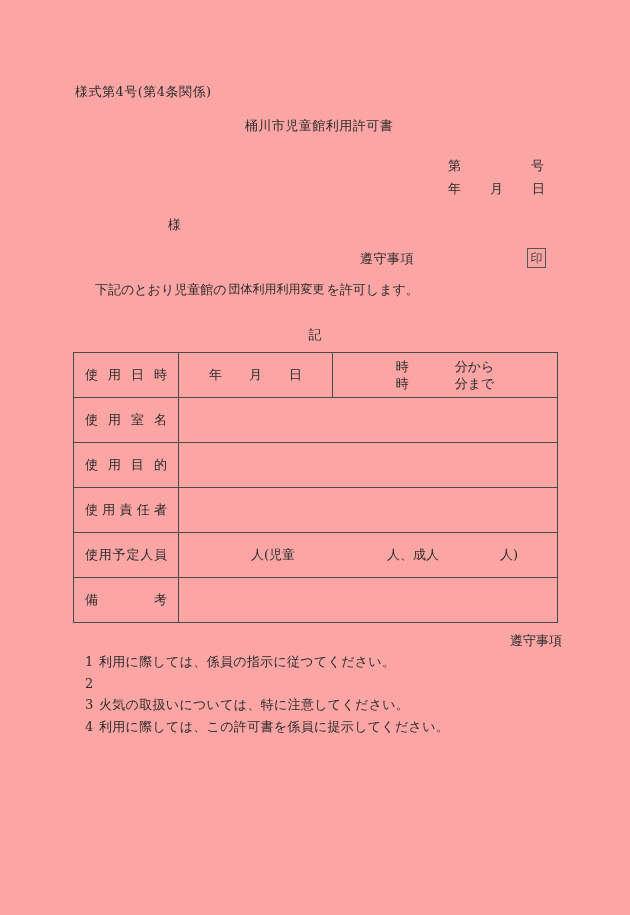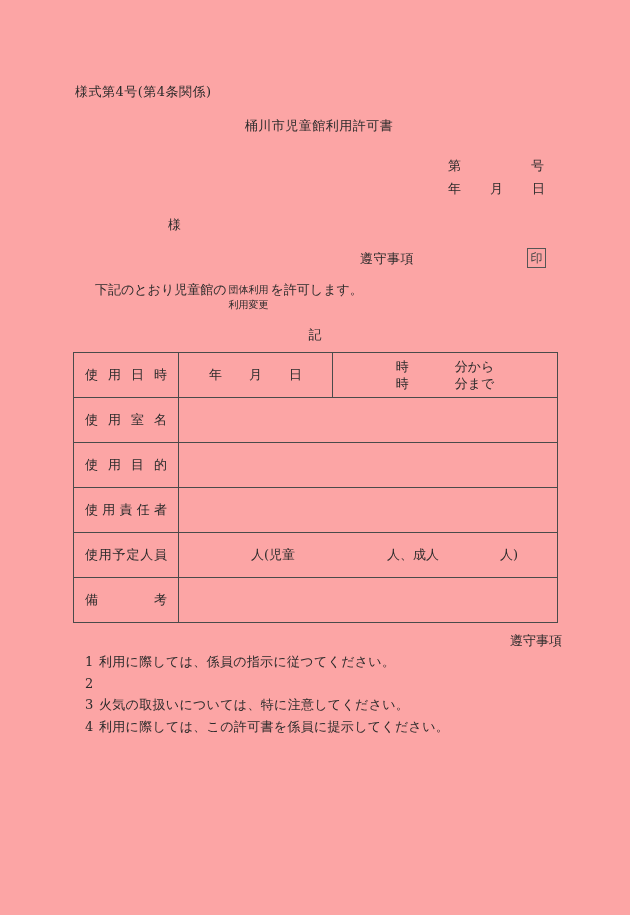--- a/index.html
+++ b/index.html
@@ -34,22 +34,22 @@
     border: 1px solid #555;
     display: flex; align-items: center; justify-content: center;
     font-size: 12px; color: #444;
   }
 
   .body-line {
     left: 95px; top: 282px;
     display: flex; align-items: flex-start;
   }
   .choice-stack {
-    display: flex; flex-direction: column;
-    font-size: 10px; line-height: 15px;
+    display: flex; 
+    font-size: 12px; line-height: 15px;
     margin: 0 2px;
   }
   .record-marker { left: 0; top: 327px; width: 630px; text-align: center; }
 
   
   .form-table {
     position: absolute;
     left: 73px; top: 352px;
     border-collapse: collapse;
     table-layout: fixed;

